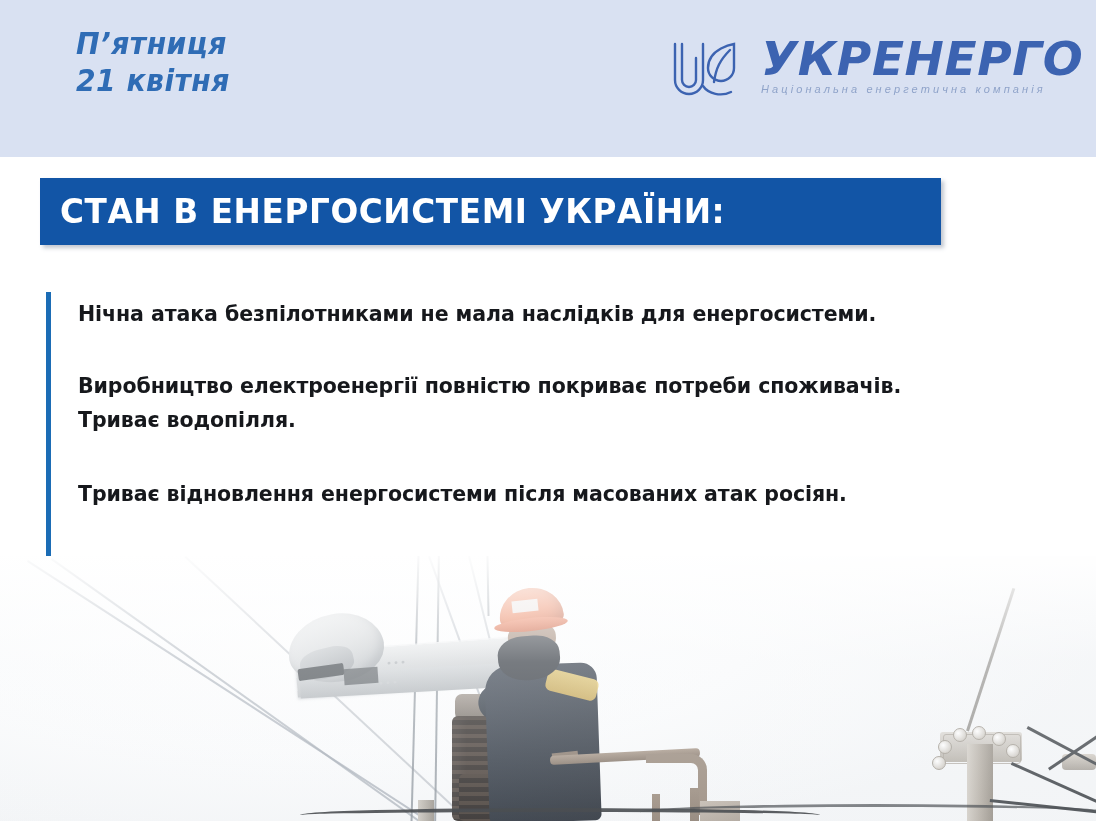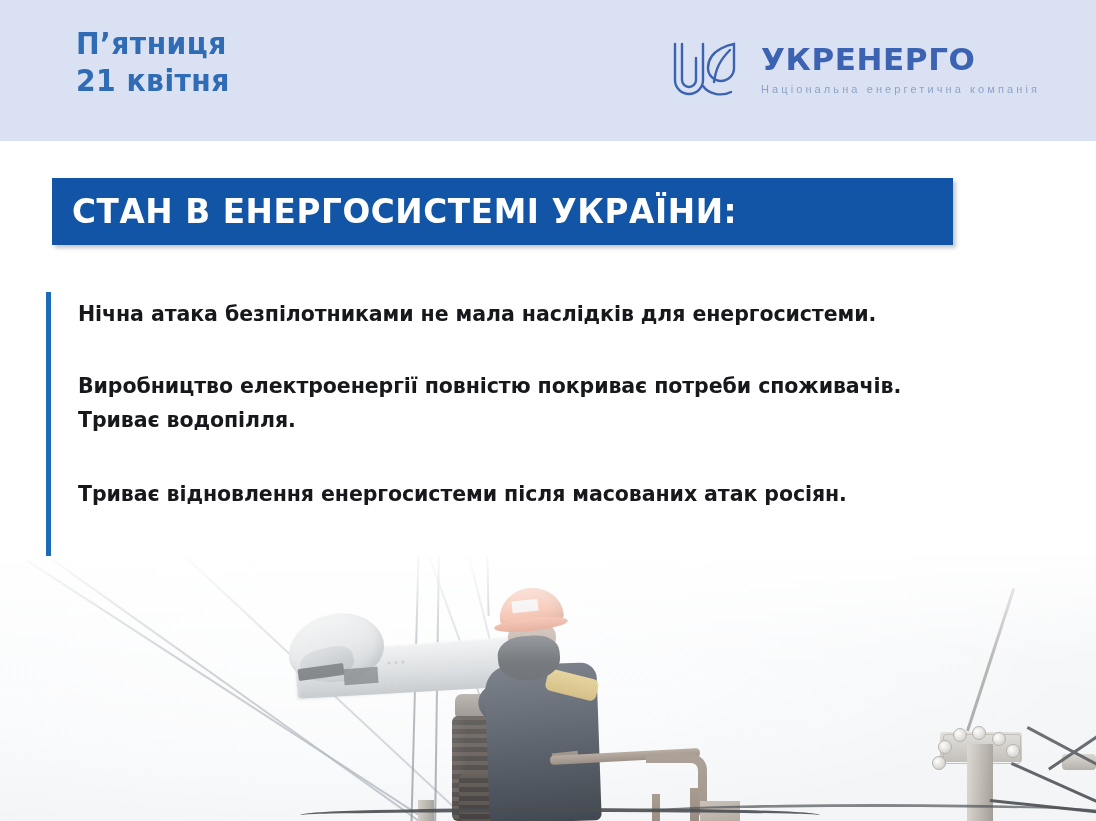--- a/index.html
+++ b/index.html
@@ -17,22 +17,23 @@
     height: 821px;
     overflow: hidden;
     background: #ffffff;
   }
 
   
   .header-band {
     position: absolute;
     left: 0; top: 0;
     width: 1096px;
-    height: 141px;
+    height: 157px;
     background: #d9e1f2;
+    font-style: italic;
   }
   .date-block {
     position: absolute;
     left: 76px; top: 26px;
     line-height: 1.22;
   }
   .date-line {
     font-family: "DejaVu Sans", "Liberation Sans", sans-serif;
     font-weight: bold;
     font-size: 30px;
@@ -57,40 +58,40 @@
     margin-top: 2px;
   }
   .logo-text {
     margin-left: 11px;
     display: flex;
     flex-direction: column;
   }
   .logo-word {
     font-family: "DejaVu Sans", "Liberation Sans", sans-serif;
     font-weight: bold;
-    font-size: 31px;
+    font-size: 47px;
     line-height: 46px;
     color: #3c63b1;
     letter-spacing: 0.6px;
     white-space: nowrap;
   }
   .logo-tagline {
     font-family: "Liberation Sans", sans-serif;
     font-size: 11px;
     line-height: 12px;
     color: #8fa3c9;
     letter-spacing: 3.1px;
     white-space: nowrap;
     margin-top: 1px;
   }
 
   
   .title-banner {
     position: absolute;
-    left: 52px; top: 178px;
+    left: 40px; top: 178px;
     width: 901px;
     height: 67px;
     background: #1255a6;
     box-shadow: 3px 3px 4px rgba(120,130,150,0.45);
     display: flex;
     align-items: center;
   }
   .title-banner-text {
     font-family: "DejaVu Sans", "Liberation Sans", sans-serif;
     font-weight: bold;

